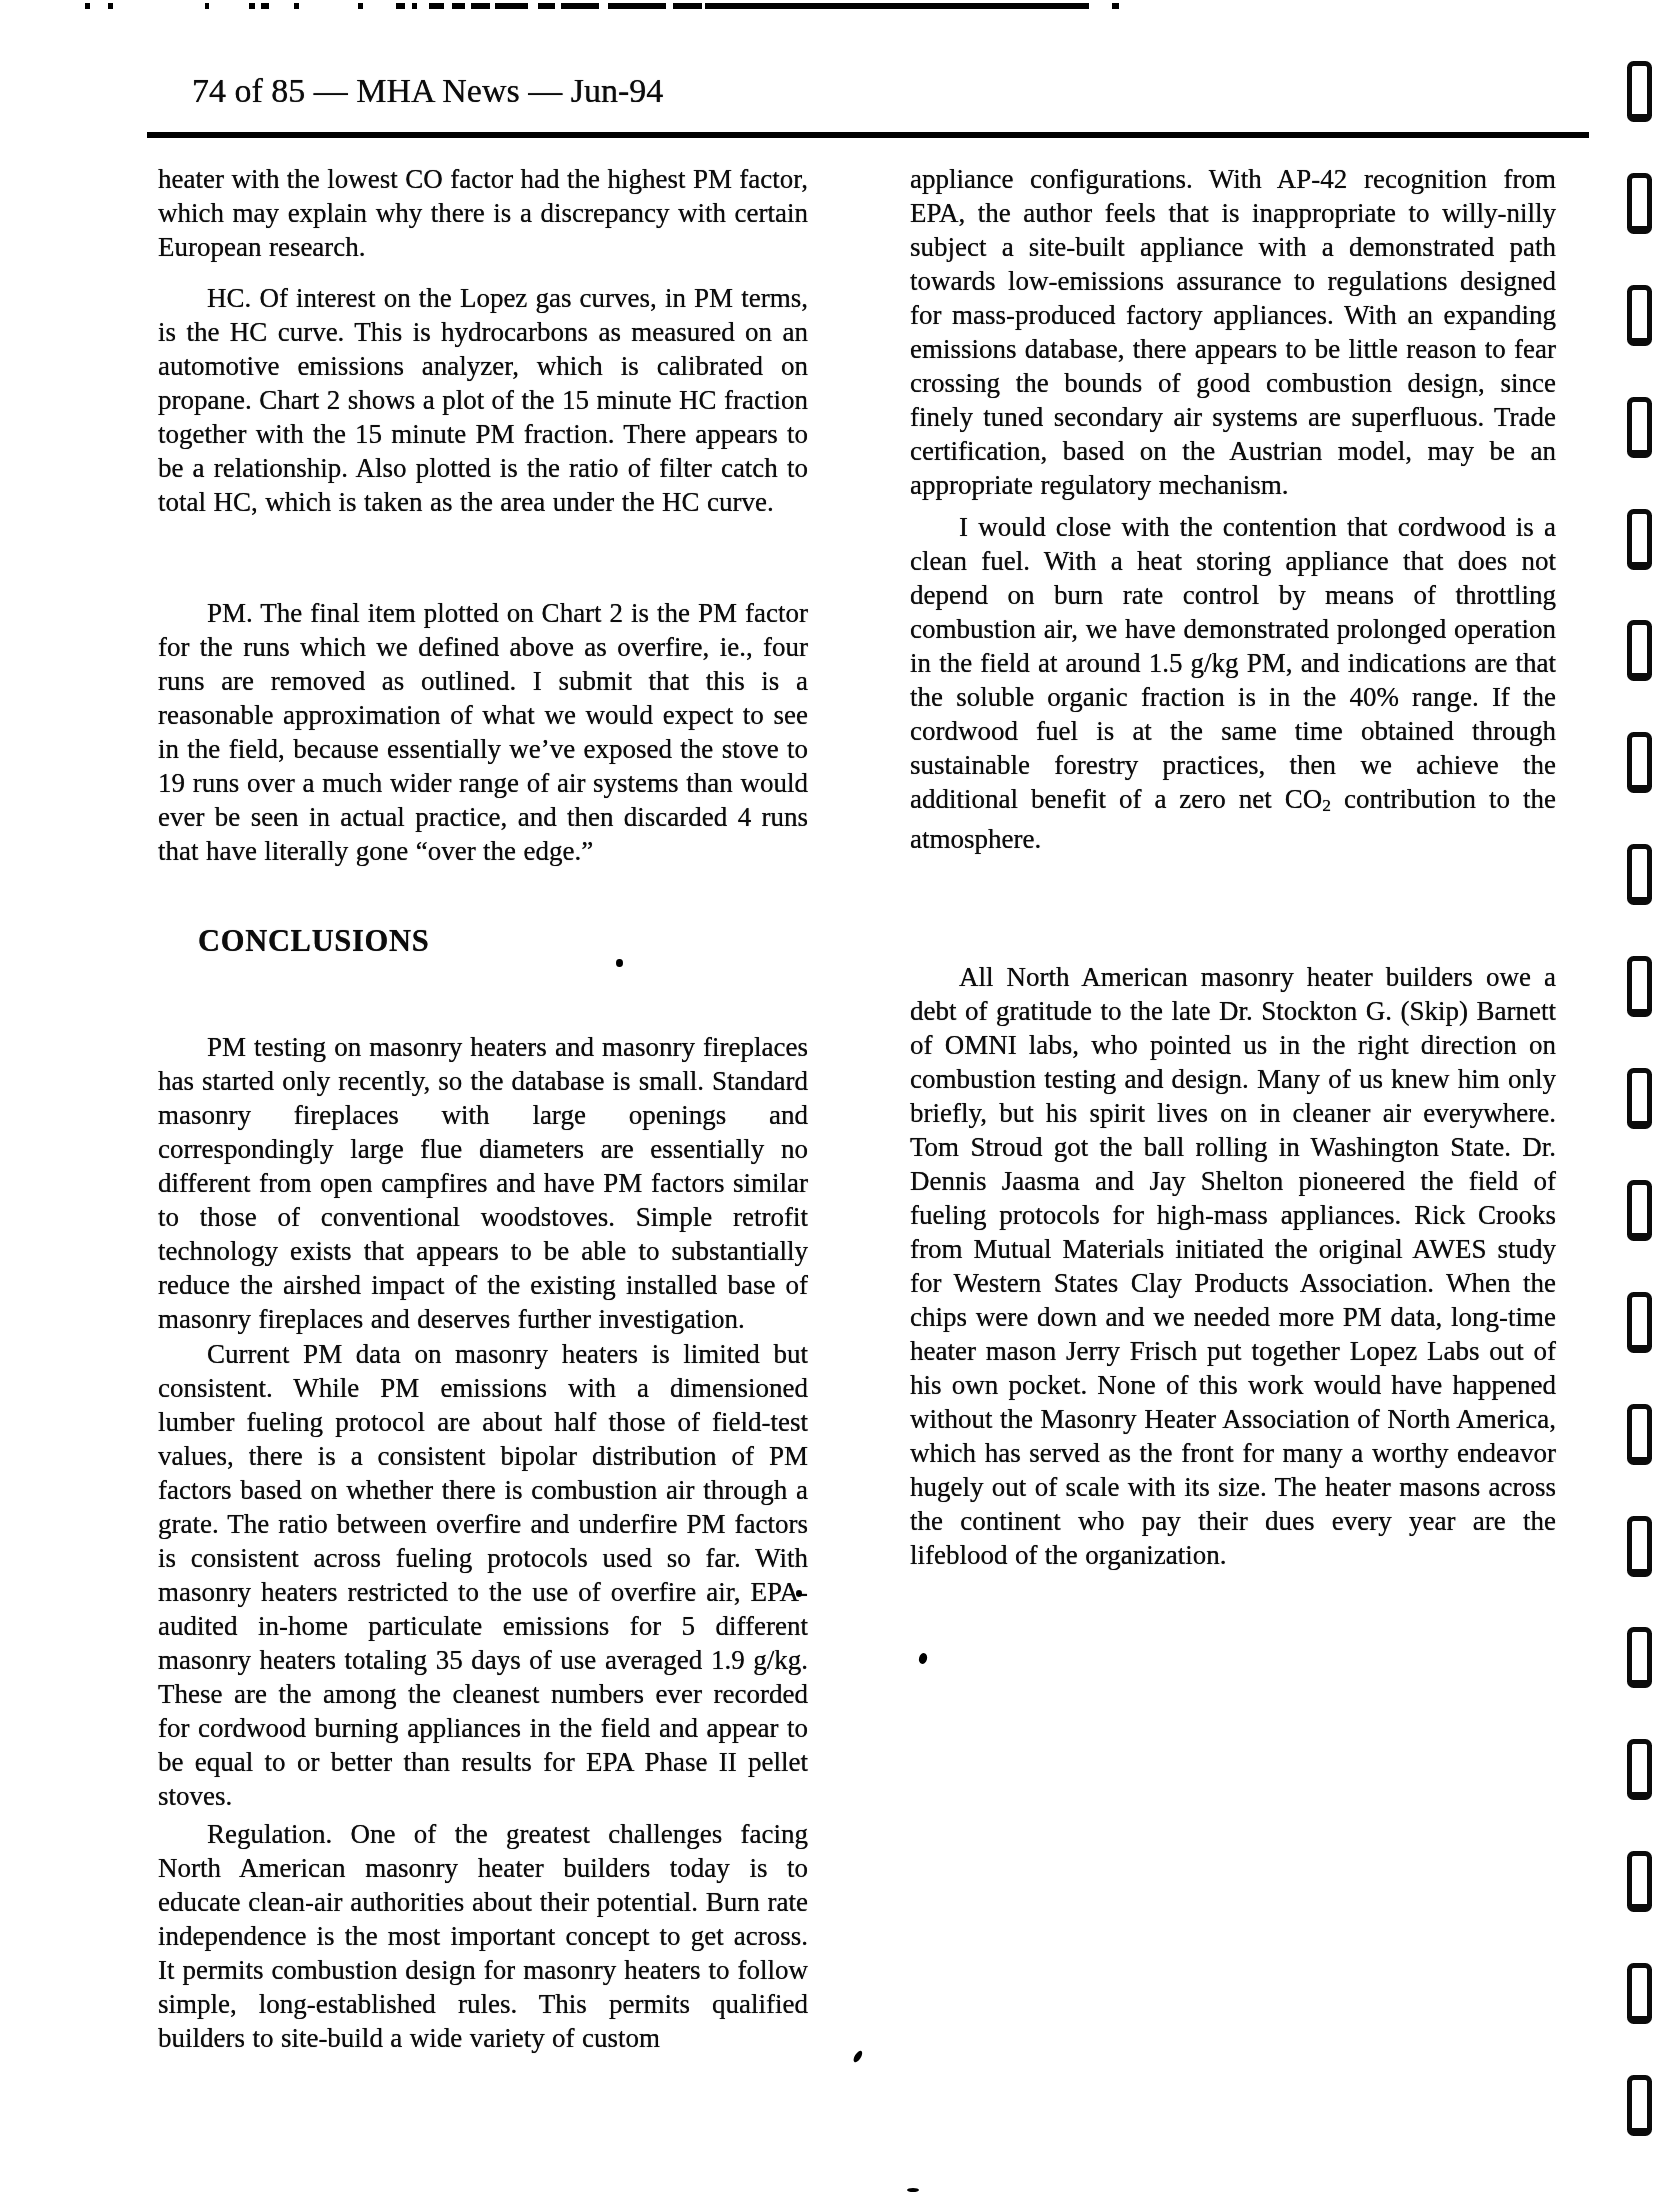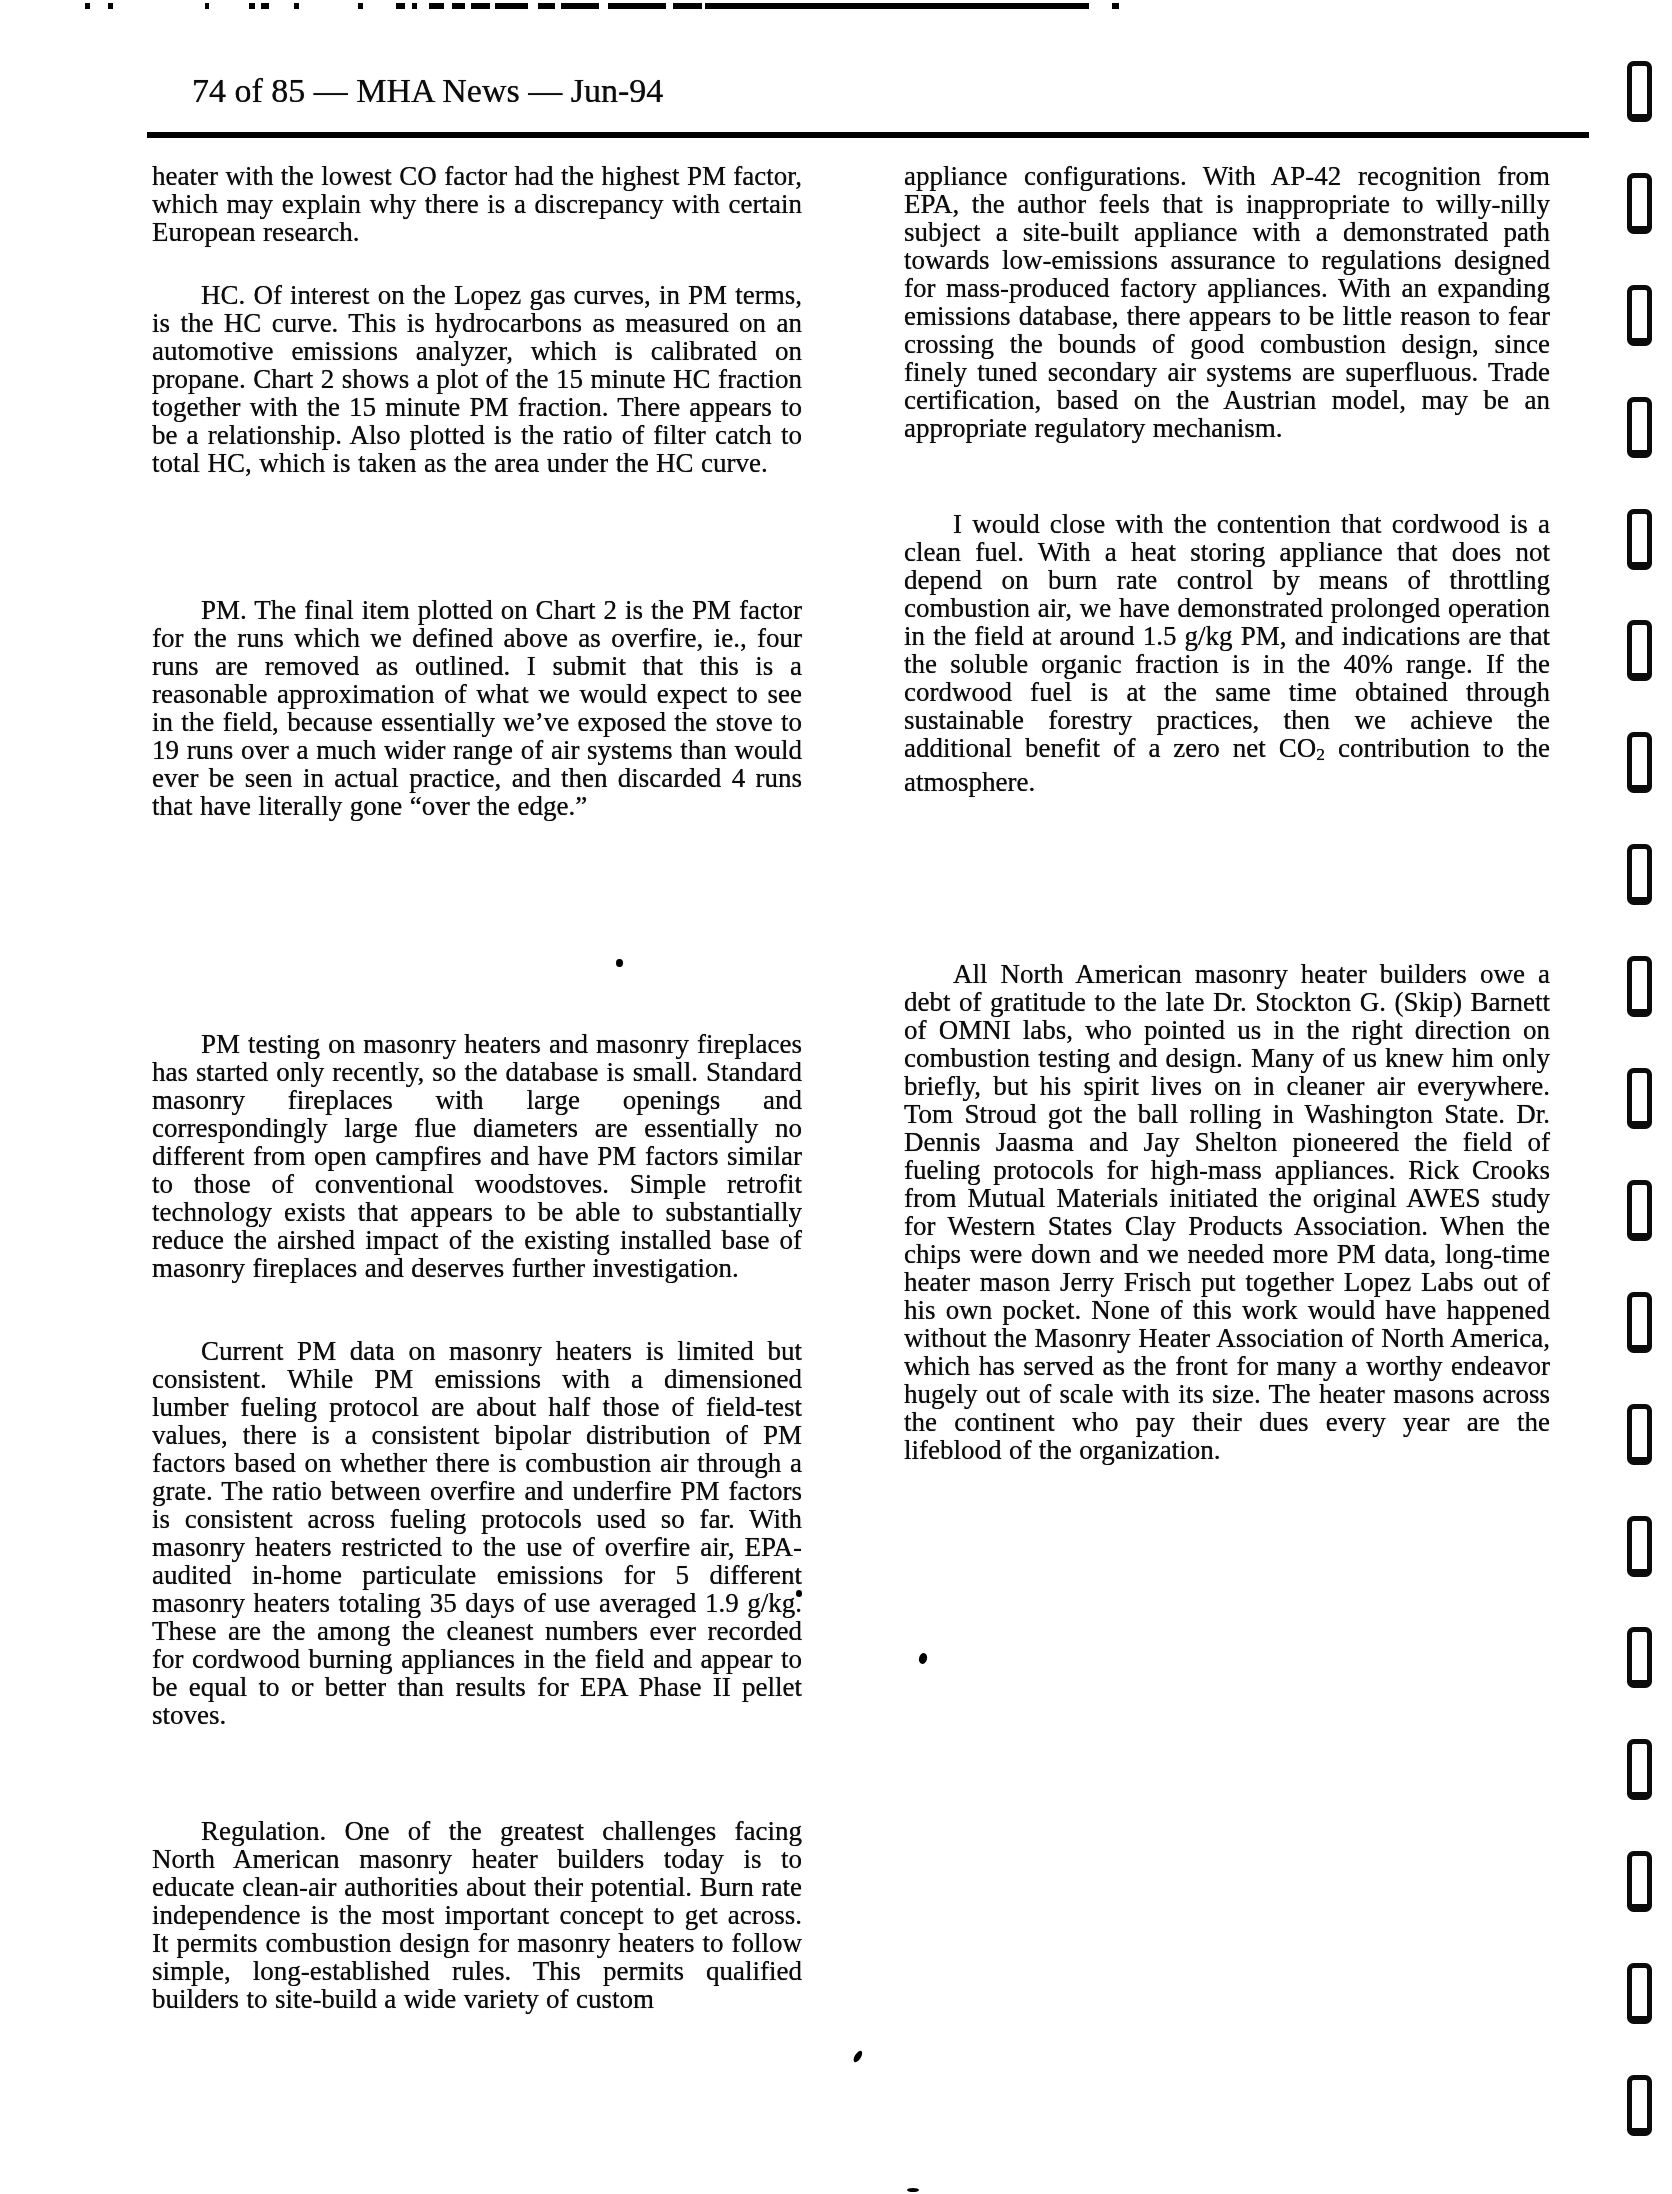--- a/index.html
+++ b/index.html
@@ -18,22 +18,22 @@
     position:absolute;left:192px;top:74px;
     font-size:34px;line-height:33px;white-space:nowrap;
     text-shadow:0 0 0.7px rgba(0,0,0,.85);
   }
   #header-rule{position:absolute;left:147px;top:132px;width:1442px;height:6px;background:#000;}
   
   .col{position:absolute;top:0;height:2194px;}
   #col-left{left:150px;width:650px;}
   #col-right{left:902px;width:646px;}
   .para,.heading{
-    position:absolute;left:2px;width:100%;
-    font-size:27px;line-height:28px;
+    position:absolute;left:8px;width:100%;
+    font-size:27px;line-height:34px;
     text-align:justify;
     text-shadow:0 0 0.7px rgba(0,0,0,.8);
     word-spacing:0.7px;
   }
   .para.indent{text-indent:49px;}
   .heading{
     font-weight:bold;font-size:30.5px;letter-spacing:0.7px;
     padding-left:40px;text-align:left;
   }
   .lead-underline{text-decoration-thickness:2px;text-underline-offset:4px;}
@@ -73,20 +73,21 @@
       <div class="topline-seg" style="left: 1112px; top: 3.3px; width: 6.6px; height: 5.3px;"></div>
     </div>
 
   <div id="header-text">74 of 85 — MHA News — Jun-94</div>
   <div id="header-rule"></div>
 
   <div id="col-left" class="col">
       <div class="para" style="top: 162px;"><span>heater with the lowest CO factor had the highest PM factor, which may explain why there is a discrepancy with certain European research.</span></div>
       <div class="para indent" style="top: 281px;"><span class="lead-underline">HC.</span><span>  Of interest on the Lopez gas curves, in PM terms, is the HC curve. This is hydrocarbons as measured on an automotive emissions analyzer,  which is calibrated on propane. Chart 2 shows a plot of the 15 minute HC fraction together with the 15 minute PM fraction. There appears to be a relationship. Also plotted is the ratio of filter catch to total HC, which is taken as the area under the HC curve.</span></div>
       <div class="para indent" style="top: 596px;"><span class="lead-underline">PM.</span><span>  The final item plotted on Chart 2 is the PM factor for the runs which we defined above as overfire, ie., four runs are removed as outlined. I submit that this is a reasonable approximation of what we would expect to see in the field, because essentially we’ve exposed the stove to 19 runs over a much wider range of air systems than would ever be seen in actual practice, and then discarded 4 runs that have literally gone “over the edge.”</span></div>
+      <div class="heading" style="top: 924px;"><span>CONCLUSIONS</span></div>
       <div class="para indent" style="top: 1030px;"><span>PM testing on masonry heaters and masonry fireplaces has started only recently, so the database is small. Standard masonry fireplaces with large openings and correspondingly large flue diameters are essentially no different from open campfires and have PM factors similar to those of conventional woodstoves. Simple retrofit technology exists that appears to be able to substantially reduce the airshed impact of the existing installed base of masonry fireplaces and deserves further investigation.</span></div>
       <div class="para indent" style="top: 1337px;"><span>Current PM data on masonry heaters is limited but consistent. While PM emissions with a dimensioned lumber fueling protocol are about half those of field-test values, there is a consistent bipolar distribution of PM factors based on whether there is combustion air through a grate. The ratio between overfire and underfire PM factors is consistent across fueling protocols used so far. With masonry heaters restricted to the use of overfire air, EPA-audited in-home particulate emissions for 5 different masonry heaters totaling 35 days of use averaged 1.9 g/kg. These are the among the cleanest numbers ever recorded for cordwood burning appliances in the field and appear to be equal to or better than results for EPA Phase II pellet stoves.</span></div>
       <div class="para indent" style="top: 1817px;"><span class="lead-underline">Regulation</span><span>.  One of the greatest challenges facing North American masonry heater builders today is to educate clean-air authorities about their potential. Burn rate independence is the most important concept to get across. It permits combustion design for masonry heaters to follow simple, long-established rules. This permits qualified builders to site-build a wide variety of custom</span></div>
     </div>
   <div id="col-right" class="col">
       <div class="para" style="top: 162px;"><span>appliance configurations. With AP-42 recognition from EPA, the author feels that is inappropriate to willy-nilly subject a site-built appliance with a demonstrated path towards low-emissions assurance to regulations designed for mass-produced factory appliances. With an expanding emissions database, there appears to be little reason to fear crossing the bounds of good combustion design, since finely tuned secondary air systems are superfluous. Trade certification, based on the Austrian model, may be an appropriate regulatory mechanism.</span></div>
       <div class="para indent" style="top: 510px;"><span>I would close with the contention that cordwood is a clean fuel. With a heat storing appliance that does not depend on burn rate control by means of throttling combustion air, we have demonstrated prolonged operation in the field at around 1.5 g/kg PM, and indications are that the soluble organic fraction is in the 40% range. If the cordwood fuel is at the same time obtained through sustainable forestry practices, then we achieve the additional benefit of a zero net  CO</span><span class="sub">2</span><span> contribution to the atmosphere.</span></div>
       <div class="para indent" style="top: 960px;"><span>All North American masonry heater builders owe a debt of gratitude to the late Dr. Stockton G. (Skip) Barnett of OMNI labs, who pointed us in the right direction on combustion testing and design. Many of us knew him only briefly, but his spirit lives on in cleaner air everywhere. Tom Stroud  got the ball rolling in Washington State. Dr. Dennis Jaasma and Jay Shelton pioneered the field of fueling protocols for high-mass appliances. Rick Crooks from Mutual Materials initiated the original AWES study for Western States Clay Products Association. When the chips were down and we needed more PM data, long-time heater mason Jerry Frisch put together Lopez Labs out of his own pocket. None of this work would have happened without the Masonry Heater Association of North America, which has served as the front for many a worthy endeavor hugely out of scale with its size. The heater masons across the continent who pay their dues every year are the lifeblood of the organization.</span></div>
     </div>
 

